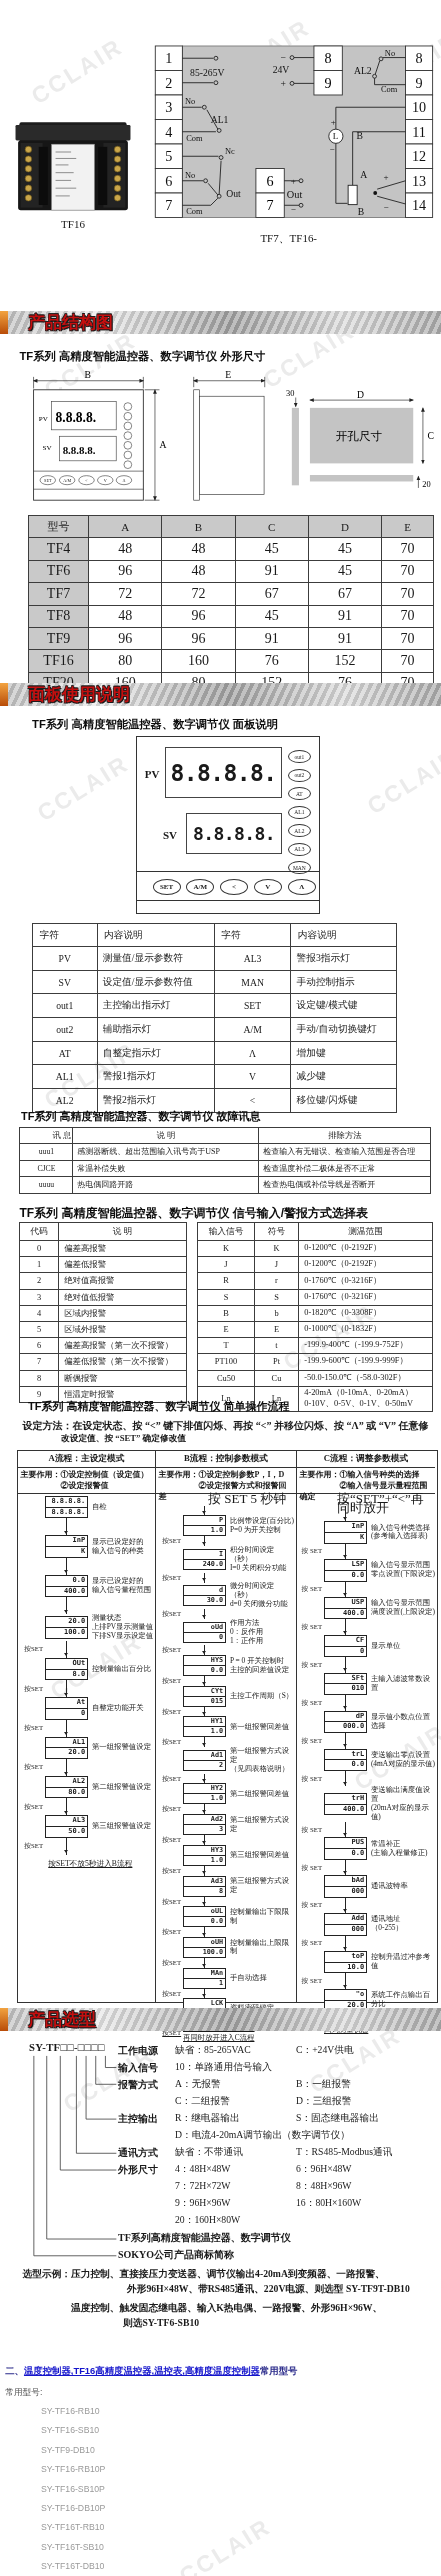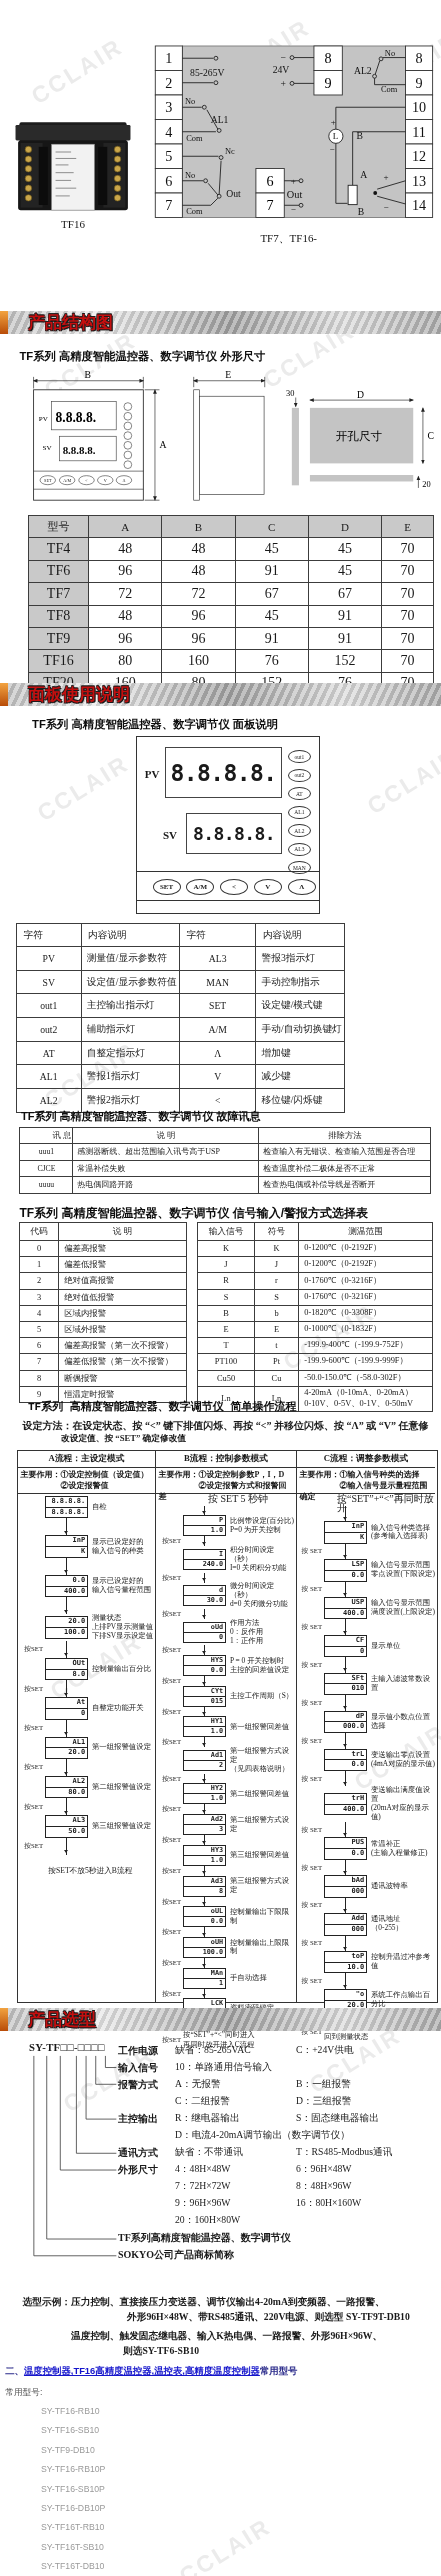--- a/index.html
+++ b/index.html
@@ -25,21 +25,21 @@
   table.dt{border-collapse:collapse;}
   table.dt td,table.dt th{border:0.6px solid #3c3c3c;text-align:center;
     font-family:"Liberation Serif",serif;font-weight:normal;}
   
   #dims-table{position:absolute;left:28px;top:515px;width:406px;}
   #dims-table th{background:#c9c9c9;font-size:11px;height:19.4px;}
   #dims-table td{font-size:14px;height:19.4px;}
   #dims-table td:first-child{background:#c9c9c9;}
   #dims-table col.c0{width:60px;}
   
-  #char-table{position:absolute;left:16px;top:923px;width:329px;border-radius:20px;}
+  #char-table{position:absolute;left:32px;top:923px;width:365px;border-radius:20px;}
   #char-table th{font-size:9.7px;height:20px;text-align:left;padding-left:6.5px;}
   #char-table td{font-size:9.7px;height:20.7px;}
   #char-table td.sym{width:56px;}
   #char-table td.desc{text-align:left;padding-left:5.2px;}
   
   #fault-table{position:absolute;left:19.4px;top:1127px;width:412px;}
   #fault-table th{font-size:8.4px;height:13px;}
   #fault-table td{font-size:8px;height:13.6px;}
   #fault-table td.msg{font-size:7.7px;}
   #fault-table td.l{text-align:left;padding-left:3.9px;}
@@ -55,40 +55,40 @@
   
   #flow-table{position:absolute;left:17px;top:1450px;width:419px;height:551px;
     border:0.6px solid #333;display:flex;}
   .flow-col{height:100%;box-sizing:border-box;}
   .flow-col + .flow-col{border-left:0.6px solid #333;}
   .flow-head{height:15.5px;line-height:15.5px;text-align:center;font-weight:bold;
     font-size:8.7px;border-bottom:0.6px solid #333;font-family:"Liberation Serif",serif;}
   .flow-purpose{height:26px;border-bottom:0.6px solid #333;font-size:8px;
     padding:1.3px 2.6px;white-space:pre-line;line-height:1.4;box-sizing:border-box;font-weight:bold;}
   .flow-body{position:relative;padding-top:2.6px;}
-  .entry{height:9.7px;font-size:10px;text-align:left;padding-left:52px;line-height:9.7px;}
+  .entry{height:9.7px;font-size:13px;text-align:left;padding-left:52px;line-height:9.7px;}
   .col-c .entry{padding-left:40px;}
   .step{display:grid;grid-template-columns:27px 43px 1fr;align-items:center;}
   .dispbox{grid-column:2;border:0.6px solid #222;background:#fff;}
   .dispbox .cellt,.dispbox .cellb{height:9px;line-height:9px;font-size:6.8px;
     text-align:right;padding:0 1.9px;}
   .col-a .dispbox .cellt,.col-a .dispbox .cellb,
   .col-c .dispbox .cellt,.col-c .dispbox .cellb{height:9.7px;line-height:9.7px;font-size:7px;}
   .dispbox .cellt{border-bottom:0.6px solid #222;}
   .step-desc{grid-column:3;padding-left:3.9px;font-size:7.4px;white-space:pre-line;line-height:1.2;}
   .arrow-row{display:grid;grid-template-columns:27px 43px 1fr;}
   .col-a .arrow-row{height:17px;}
   .col-b .arrow-row{height:9.7px;}
   .col-c .arrow-row{height:15.5px;}
   .pre-label{text-align:right;font-size:6.8px;padding-right:1.9px;align-self:center;}
   .stem{grid-column:2;justify-self:center;width:0;border-left:0.9px solid #222;
     height:100%;position:relative;}
   .stem:after{content:'';position:absolute;bottom:-0.6px;left:-3px;
     border:2.6px solid transparent;border-top:3.2px solid #222;}
-  .exit-row{display:grid;grid-template-columns:27px 1fr;margin-top:11px;}
+  .exit-row{display:grid;grid-template-columns:27px 1fr;margin-top:4px;text-decoration:underline;}
   .exit-text{font-size:7.4px;white-space:pre-line;line-height:1.3;}
   .col-a .exit-text{text-align:center;padding-right:19.4px;font-size:7.7px;}
   
   #panel-box{position:absolute;left:136px;top:736px;width:182px;height:176px;
     border:1px solid #333;background:#fff;}
   .pv-label{position:absolute;font-size:11px;font-weight:bold;font-family:"Liberation Serif",serif;}
   .disp{position:absolute;border:0.6px solid #444;display:flex;align-items:center;
     justify-content:center;letter-spacing:-0.6px;}
   .ind{width:20.7px;height:11px;border:0.6px solid #333;border-radius:50%;
     font-size:5.5px;display:flex;align-items:center;justify-content:center;
@@ -99,21 +99,21 @@
     display:flex;align-items:center;justify-content:center;font-size:7px;font-weight:bold;
     font-family:"Liberation Serif",serif;}
   .hline{position:absolute;left:0;width:100%;border-top:0.9px solid #333;}
   
   #order-code{position:absolute;left:29px;top:2041px;font-size:10.7px;font-weight:bold;
     letter-spacing:0.3px;font-family:"Liberation Serif",serif;white-space:nowrap;}
   #order-rows{position:absolute;left:118px;top:2042px;width:323px;}
   .o-row{height:17px;display:grid;grid-template-columns:57px 121px auto;align-items:center;}
   .o-label{font-weight:bold;font-size:10px;white-space:nowrap;overflow:visible;}
   .o-opt{font-size:9.7px;white-space:nowrap;}
-  .ex-line{position:absolute;font-size:9.7px;white-space:nowrap;font-weight:600;margin-top:28px;}
+  .ex-line{position:absolute;font-size:9.7px;white-space:nowrap;font-weight:600;}
   
   #models-head{position:absolute;left:5.2px;top:2365px;font-family:"Liberation Sans",sans-serif;
     font-size:9.4px;font-weight:bold;white-space:nowrap;}
   #models-head .blue{color:#1515cc;text-decoration:underline;}
   #models-head .dark{color:#2a2a8a;}
   #models-label{position:absolute;left:5.2px;top:2387px;font-family:"Liberation Sans",sans-serif;
     font-size:8.7px;color:#555;}
   #model-list{position:absolute;left:41px;top:2402px;}
   .model-item{height:19.4px;line-height:19.4px;font-family:"Liberation Sans",sans-serif;
     font-size:8.7px;color:#9a9a9a;}
@@ -739,21 +739,21 @@
 
         <tr>
           <td>Ln</td>
           <td class="seg">Ln</td>
           <td class="rng">4-20mA（0-10mA、0-20mA）
 0-10V、0-5V、0-1V、0-50mV</td>
         </tr>
       </tbody>
   </table>
 
-  <div class="subtitle" style="left:28px;top:1399px;font-size:11px;font-family:Liberation Mono, monospace;">TF系列 高精度智能温控器、数字调节仪 简单操作流程</div>
+  <div class="subtitle" style="left:28px;top:1399px;font-size:11px;">TF系列 高精度智能温控器、数字调节仪 简单操作流程</div>
   <div class="abs" style="left:22.6px;top:1419px;font-size:10px;font-weight:600;">设定方法：在设定状态、按 “&lt;” 键下排值闪烁、再按 “&lt;” 并移位闪烁、按 “Λ” 或 “V” 任意修</div>
   <div class="abs" style="left:61px;top:1433px;font-size:8.7px;font-weight:600;">改设定值、按 “SET” 确定修改值</div>
 
   <div id="flow-table">
 
     <div class="flow-col col-a" style="width:137px;">
       <div class="flow-head">A流程：主设定模式</div>
       <div class="flow-purpose">主要作用：①设定控制值（设定值）
 　　　　　②设定报警值</div>
       <div class="flow-body">

